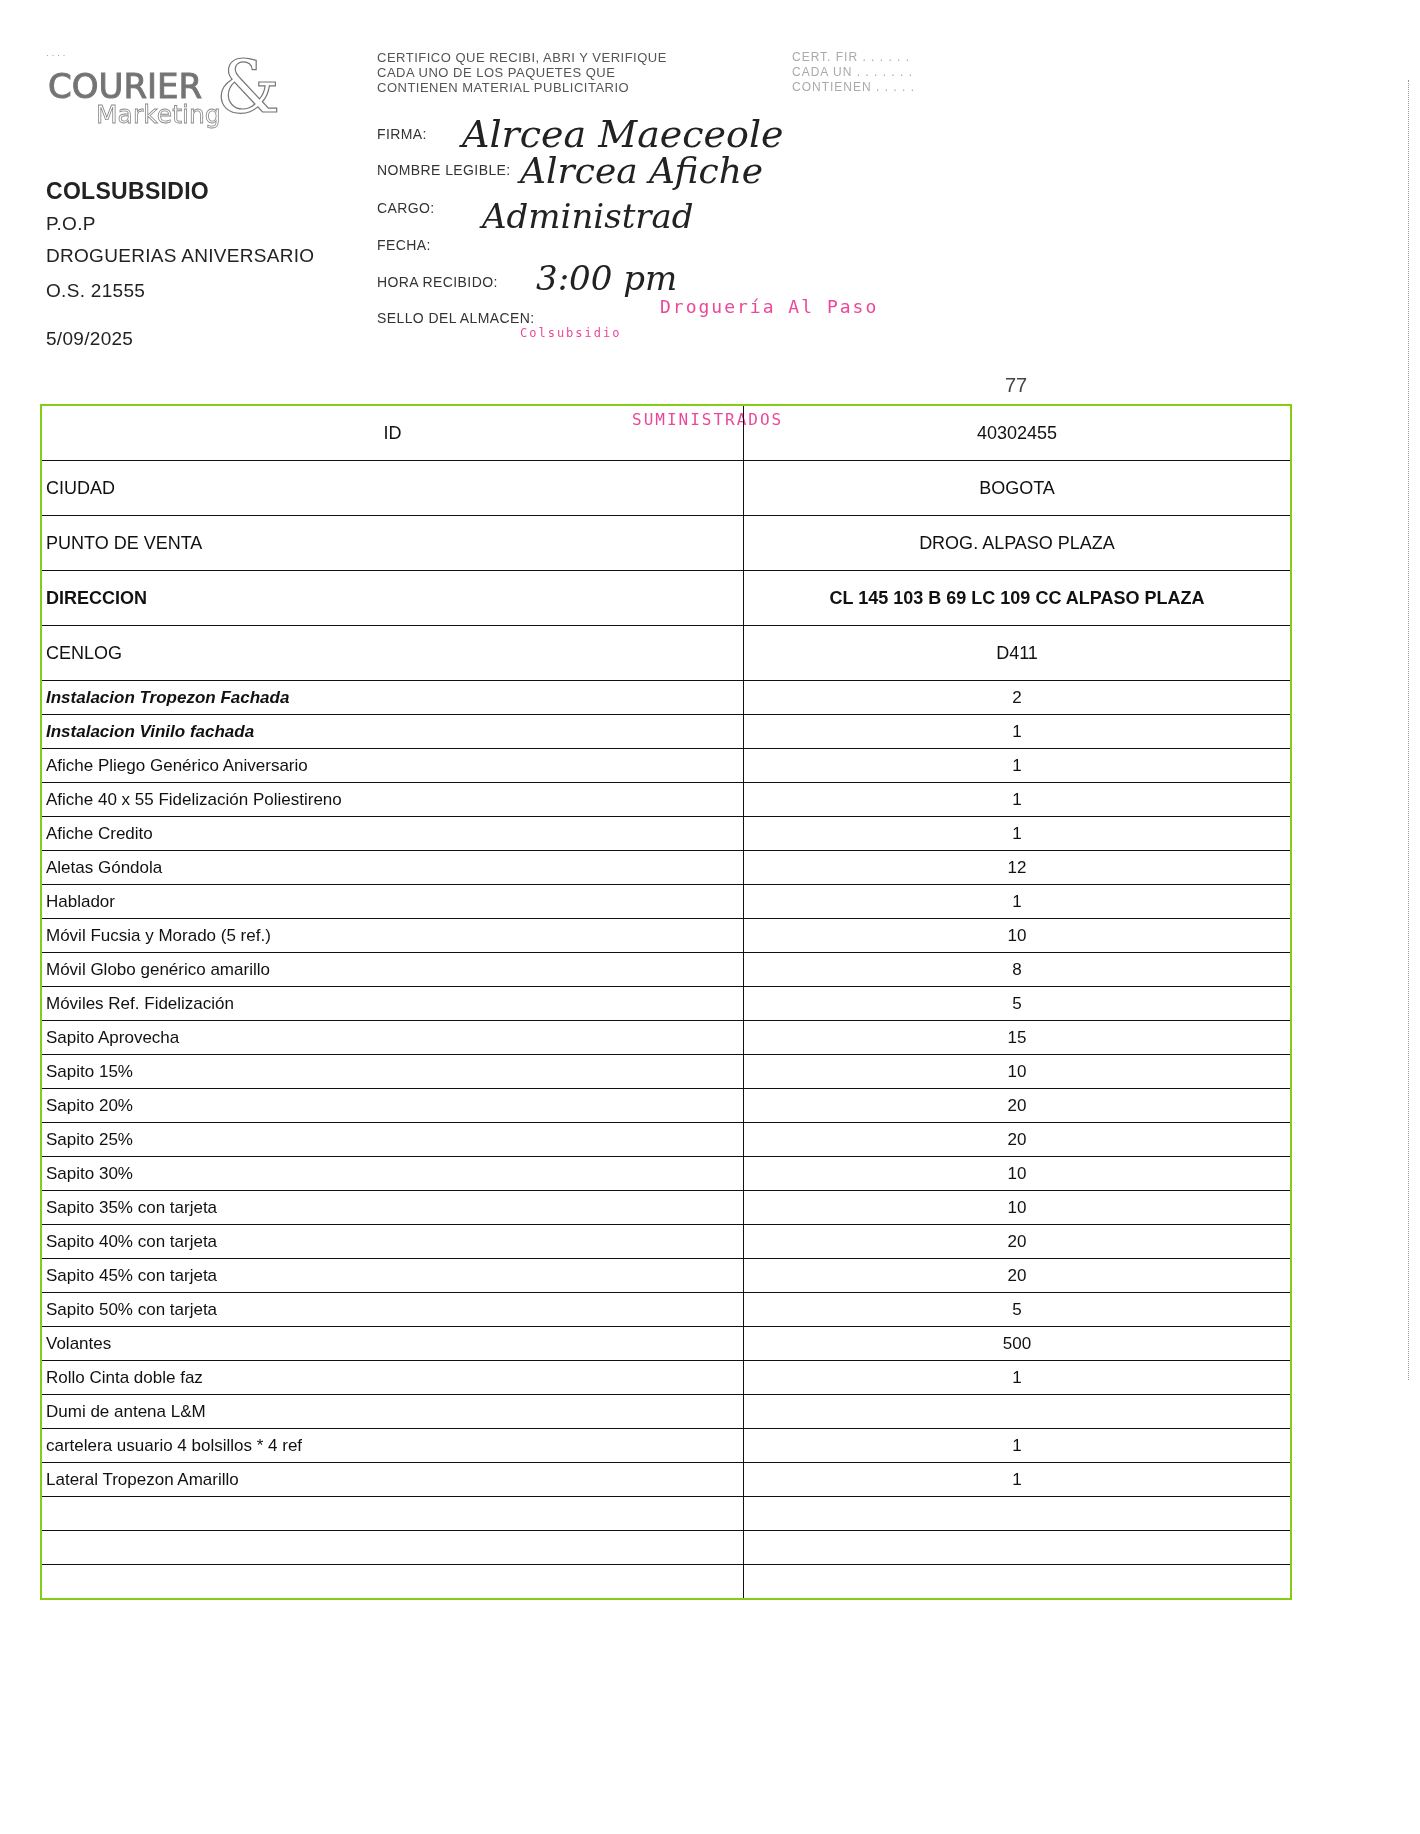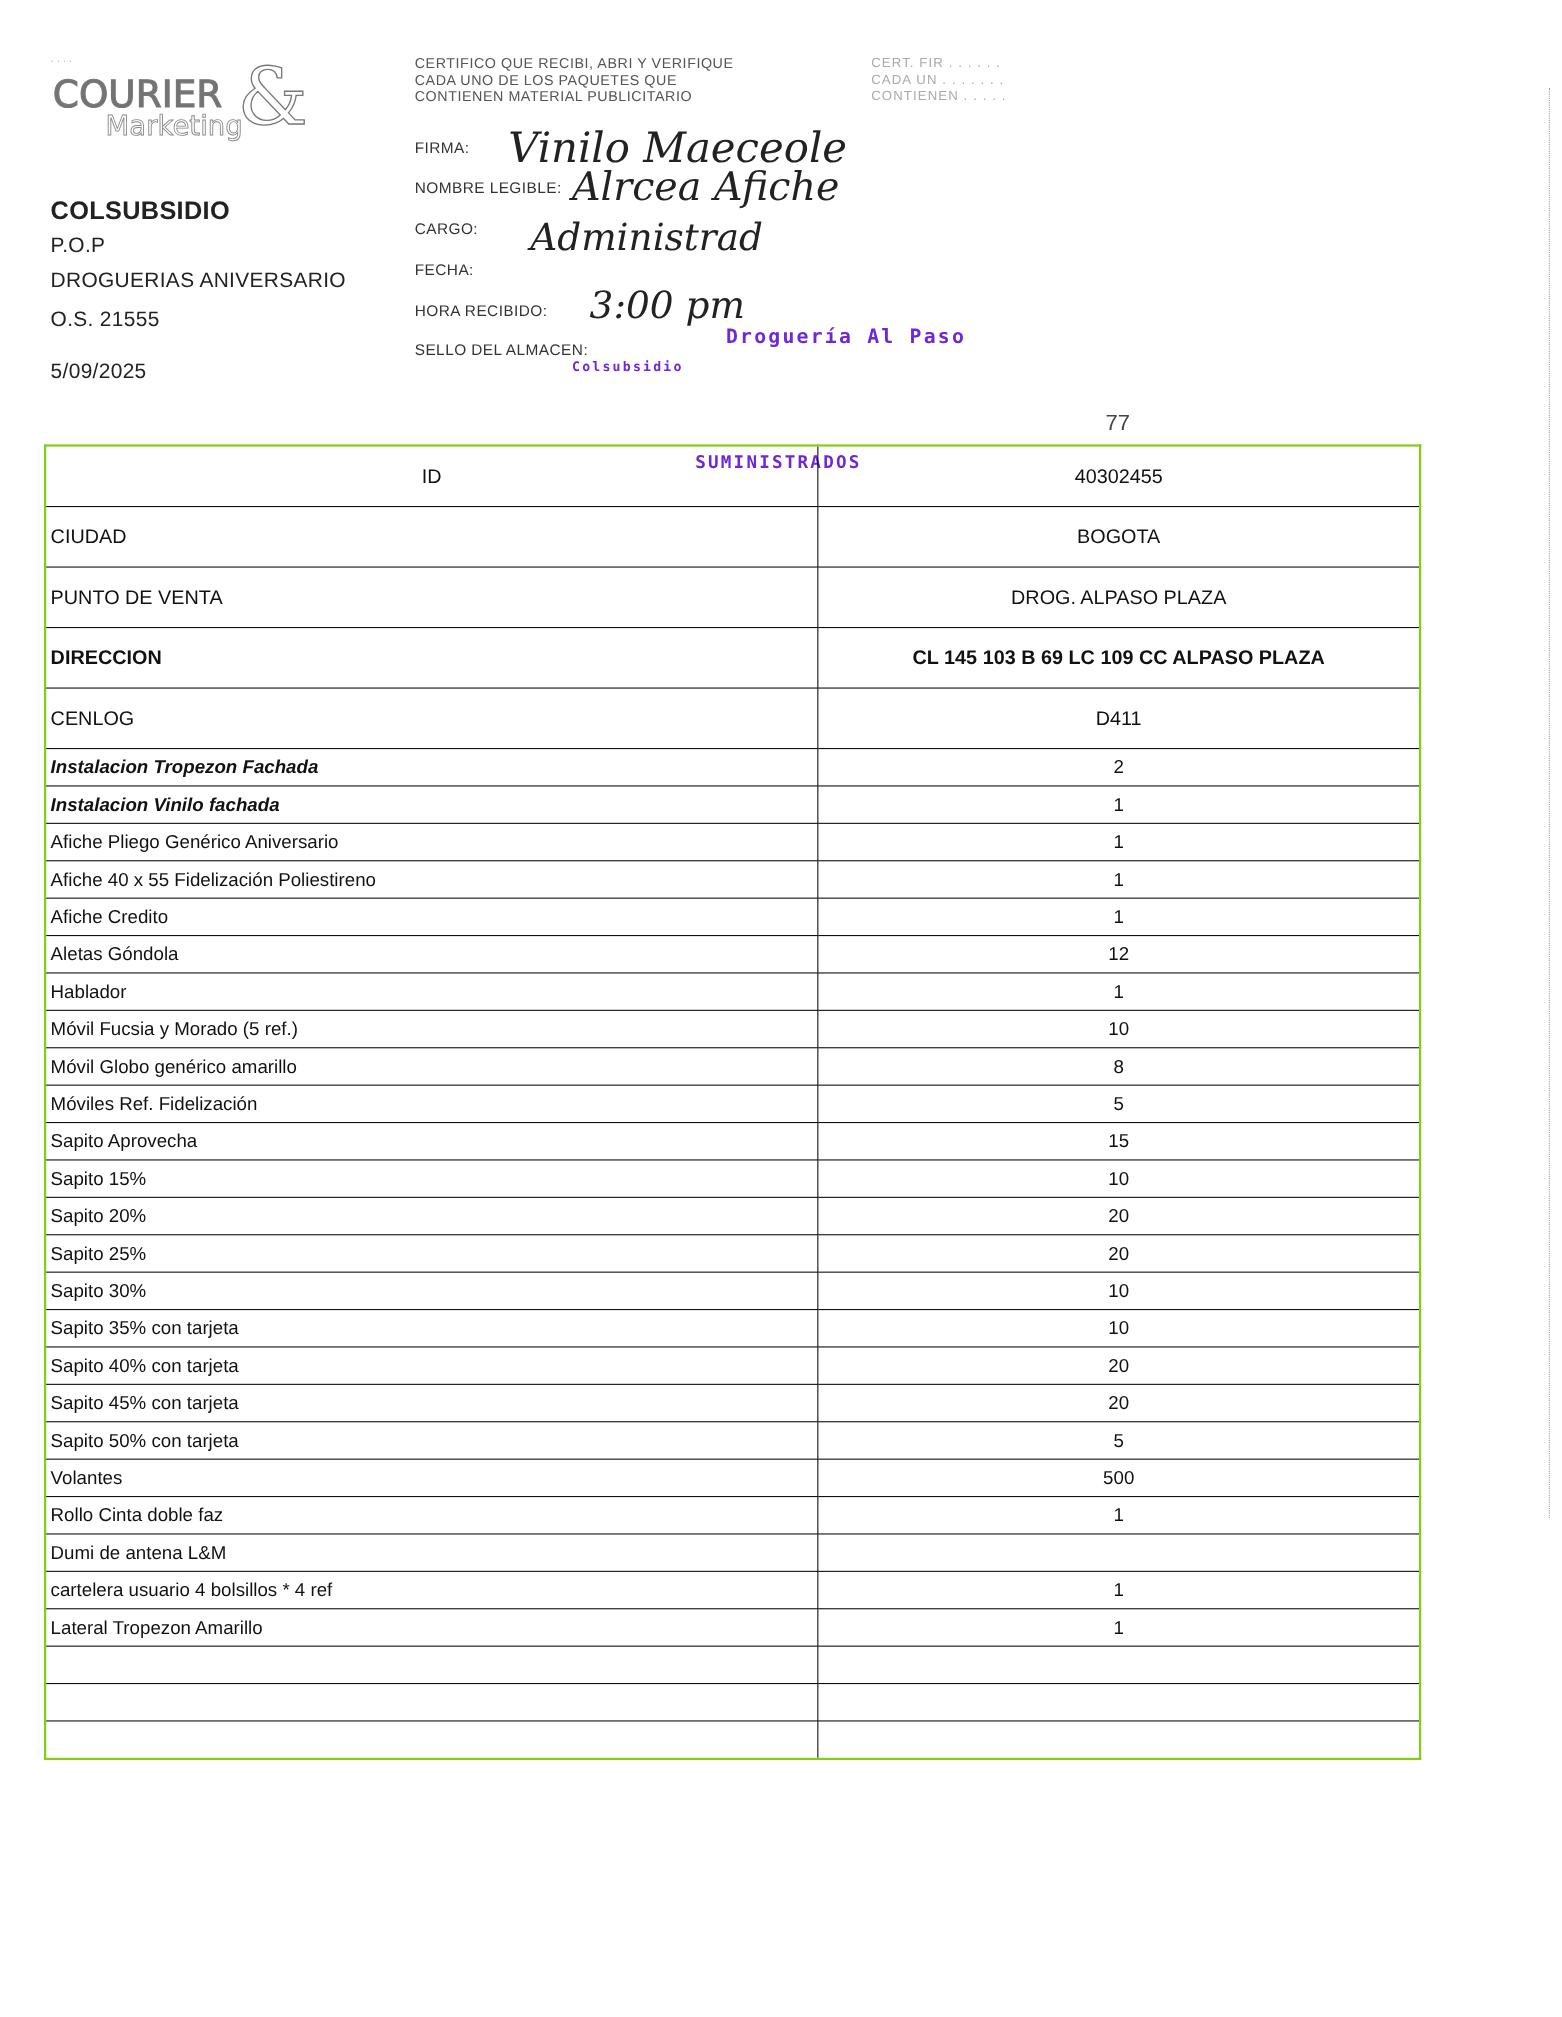--- a/index.html
+++ b/index.html
@@ -10,21 +10,21 @@
   .logo .amp { position:absolute; left:178px; top:2px; font-family:"DejaVu Serif", serif; font-size:72px; color:#fff; -webkit-text-stroke:1.2px #777; line-height:1; }
   .logo .tiny { position:absolute; left:8px; top:0; font-size:9px; color:#999; }
 
   .client { position:absolute; left:46px; font-size:19px; color:#222; letter-spacing:0.3px; }
   .client.big { font-size:23px; font-weight:bold; }
 
   .cert { position:absolute; left:377px; top:50px; font-size:13px; color:#555; line-height:15px; letter-spacing:0.5px; }
   .cert2 { position:absolute; left:792px; top:50px; font-size:12px; color:#aaa; line-height:15px; letter-spacing:1px; }
   .flabel { position:absolute; left:377px; font-size:14px; color:#333; letter-spacing:0.4px; }
   .sig { position:absolute; font-family:"DejaVu Serif", serif; font-style:italic; color:#222; }
-  .stamp { position:absolute; font-family:"DejaVu Sans Mono", monospace; color:#6d28d9; font-weight:bold; letter-spacing:2px; }
+  .stamp { position:absolute; font-family:"DejaVu Sans Mono", monospace; color:#ec4899; font-weight:normal; letter-spacing:2px; }
   .pagenum { position:absolute; left:1005px; top:374px; font-size:20px; color:#444; }
 
   .tbl { position:absolute; left:40px; top:404px; width:1252px; border:2px solid #84cc16; border-collapse:collapse; }
   .tbl td { border:1.6px solid #111; padding:0 4px; font-size:17px; white-space:nowrap; overflow:hidden; }
   .tbl td.c1 { width:693px; }
   .tbl td.c2 { text-align:center; }
   .tbl tr.hdr td { height:54px; font-size:18px; }
   .tbl tr.item td { height:33px; font-size:17px; }
   .tbl td.bold { font-weight:bold; }
   .tbl td.bi { font-weight:bold; font-style:italic; }
@@ -60,21 +60,21 @@
   <div>CONTIENEN . . . . .</div>
 </div>
 
 <div class="flabel" style="top:126px;">FIRMA:</div>
 <div class="flabel" style="top:162px;">NOMBRE LEGIBLE:</div>
 <div class="flabel" style="top:200px;">CARGO:</div>
 <div class="flabel" style="top:237px;">FECHA:</div>
 <div class="flabel" style="top:274px;">HORA RECIBIDO:</div>
 <div class="flabel" style="top:310px;">SELLO DEL ALMACEN:</div>
 
-<div class="sig" style="left:462px; top:112px; font-size:38px;">Vinilo Maeceole</div>
+<div class="sig" style="left:462px; top:112px; font-size:38px;">Alrcea Maeceole</div>
 <div class="sig" style="left:520px; top:150px; font-size:36px;">Alrcea Afiche</div>
 <div class="sig" style="left:458px; top:196px; font-size:34px;margin-left:24px;">Administrad</div>
 <div class="sig" style="left:536px; top:258px; font-size:34px;">3:00 pm</div>
 
 <div class="stamp" style="left:660px; top:296px; font-size:18px;">Droguería Al Paso</div>
 <div class="stamp" style="left:520px; top:326px; font-size:12px;">Colsubsidio</div>
 <div class="stamp" style="left:632px; top:410px; font-size:16px;">SUMINISTRADOS</div>
 
 <div class="pagenum">77</div>
 

